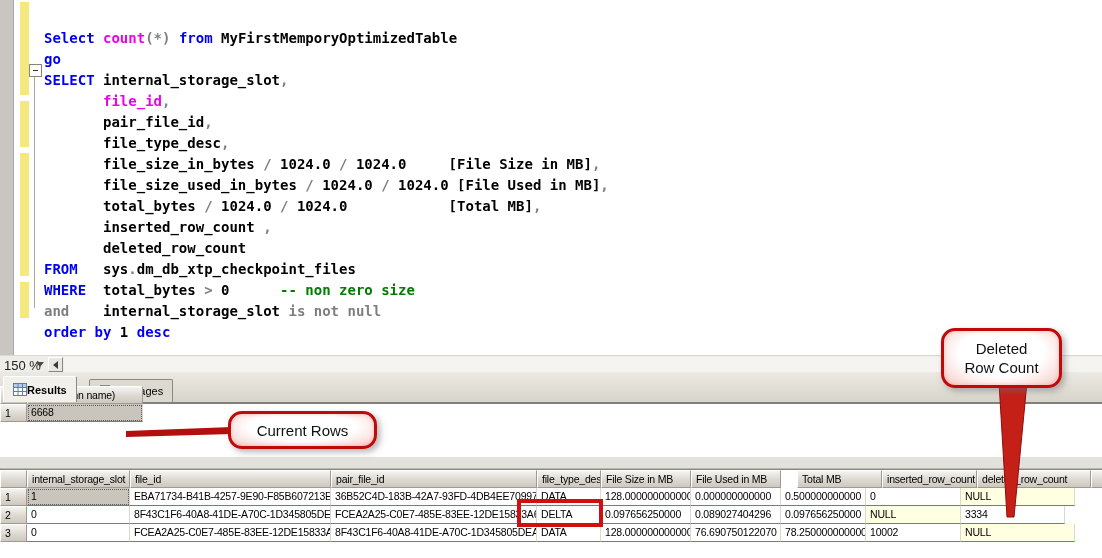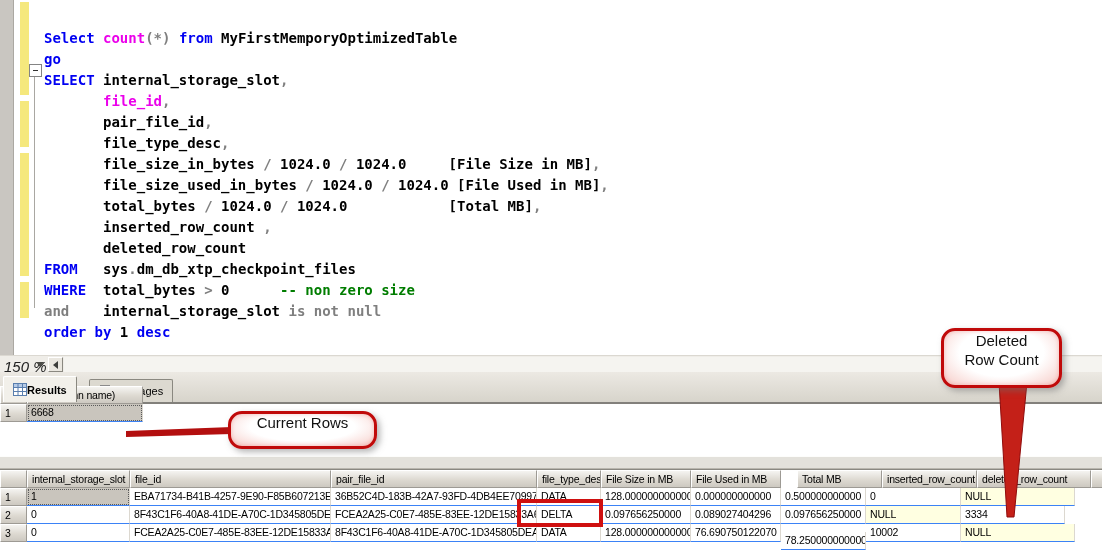--- a/index.html
+++ b/index.html
@@ -15,21 +15,21 @@
            display:flex;align-items:center;justify-content:center;}
   .foldbox .minus{width:5px;height:1px;background:#333;}
   .foldline{position:absolute;left:34px;top:77px;width:1px;height:231px;background:#a9a7a2;}
   .code{position:absolute;left:44px;top:3px;margin-top:25px;}
   .code-line{height:21px;line-height:21px;white-space:pre;
              font-family:"DejaVu Sans Mono",monospace;font-size:14px;font-weight:600;color:#000;}
   .tk-kw{color:#0000f2;} .tk-fn{color:#eb00eb;} .tk-op{color:#7f7f7f;} .tk-cm{color:#007d00;} .tk-pl{color:#000;}
 
   
   .zoombar{position:absolute;left:0;top:355px;width:1102px;height:17px;background:#efede8;border-top:1px solid #dbd8d1;box-sizing:border-box;}
-  .zoomlabel{position:absolute;left:4px;top:2px;font-size:15px;color:#222;font-style:italic;}
+  .zoomlabel{position:absolute;left:4px;top:2px;font-size:13px;color:#222;}
   .zoomarrow{position:absolute;left:36px;top:6px;width:0;height:0;
              border-left:4px solid transparent;border-right:4px solid transparent;border-top:5px solid #4a4a46;}
   .hbtn{position:absolute;left:48px;top:1px;width:15px;height:15px;background:#eae7e0;
         border-top:1px solid #fff;border-left:1px solid #fff;border-right:1px solid #8a8880;border-bottom:1px solid #8a8880;
         box-sizing:border-box;display:flex;align-items:center;justify-content:center;}
   .larr{width:0;height:0;border-top:4px solid transparent;border-bottom:4px solid transparent;border-right:5px solid #3c3c3a;}
   .htrack{position:absolute;left:64px;top:1px;width:1038px;height:15px;background:#f5f4f0;}
 
   
   .tabstrip{position:absolute;left:0;top:372px;width:1102px;height:30px;background:linear-gradient(180deg,#ece9e3,#d7d4cb);
@@ -55,21 +55,21 @@
   
   .splitter{position:absolute;left:0;top:456px;width:1102px;height:13px;background:#e3e1db;
             border-top:1px solid #fdfdfb;border-bottom:1px solid #b9b6ae;box-sizing:border-box;}
 
   
   .redbox{position:absolute;left:517px;top:499px;width:86px;height:28px;border:4px solid #cf1010;box-sizing:border-box;z-index:40;}
   .overlay{position:absolute;left:0;top:0;width:1102px;height:558px;z-index:55;pointer-events:none;}
   .callout{position:absolute;border:3px solid #c00a0a;border-radius:14px;
            background:radial-gradient(ellipse at 50% 40%, #ffffff 52%, #f6cbc6 100%);
            box-shadow:3px 3px 6px rgba(110,110,110,.5), inset 0 0 4px rgba(220,40,30,.25);
-           display:flex;justify-content:center;text-align:center;
+           display:flex;align-items:center;justify-content:center;text-align:center;
            font-size:15px;color:#111;z-index:60;box-sizing:border-box;}
   .callout-current{left:228px;top:411px;width:149px;height:38px;}
   .callout-deleted{left:941px;top:328px;width:121px;height:60px;line-height:19px;}
 </style>
 </head>
 <body>
 
 <div class="screen">
 
   <div class="editor">
@@ -185,21 +185,21 @@
         <div class="gcell dcell" style="width: 104px;">3334</div>
       </div>
       <div class="grow">
         <div class="gcell rowhead" style="width: 27px;">3</div>
         <div class="gcell dcell" style="width: 103px;">0</div>
         <div class="gcell dcell" style="width: 201px;">FCEA2A25-C0E7-485E-83EE-12DE15833A62</div>
         <div class="gcell dcell" style="width: 206px;">8F43C1F6-40A8-41DE-A70C-1D345805DEA8</div>
         <div class="gcell dcell" style="width: 64px;">DATA</div>
         <div class="gcell dcell" style="width: 90px;">128.000000000000</div>
         <div class="gcell dcell" style="width: 90px;">76.690750122070</div>
-        <div class="gcell dcell" style="width: 85px; margin-top: 8px;">78.250000000000</div>
+        <div class="gcell dcell" style="width: 85px;">78.250000000000</div>
         <div class="gcell dcell" style="width: 95px;">10002</div>
         <div class="gcell dcell nullc" style="width: 114px;">NULL</div>
       </div>
     </div>
 
   <div class="redbox"></div>
 
   <svg class="overlay">
     <polygon points="126,431 232,427 232,434 126,437" fill="#b30f0f"></polygon>
     <polygon points="999,382 1027,382 1014,517 1007,517" fill="#c42018" stroke="#8f0c0c" stroke-width="1"></polygon>

